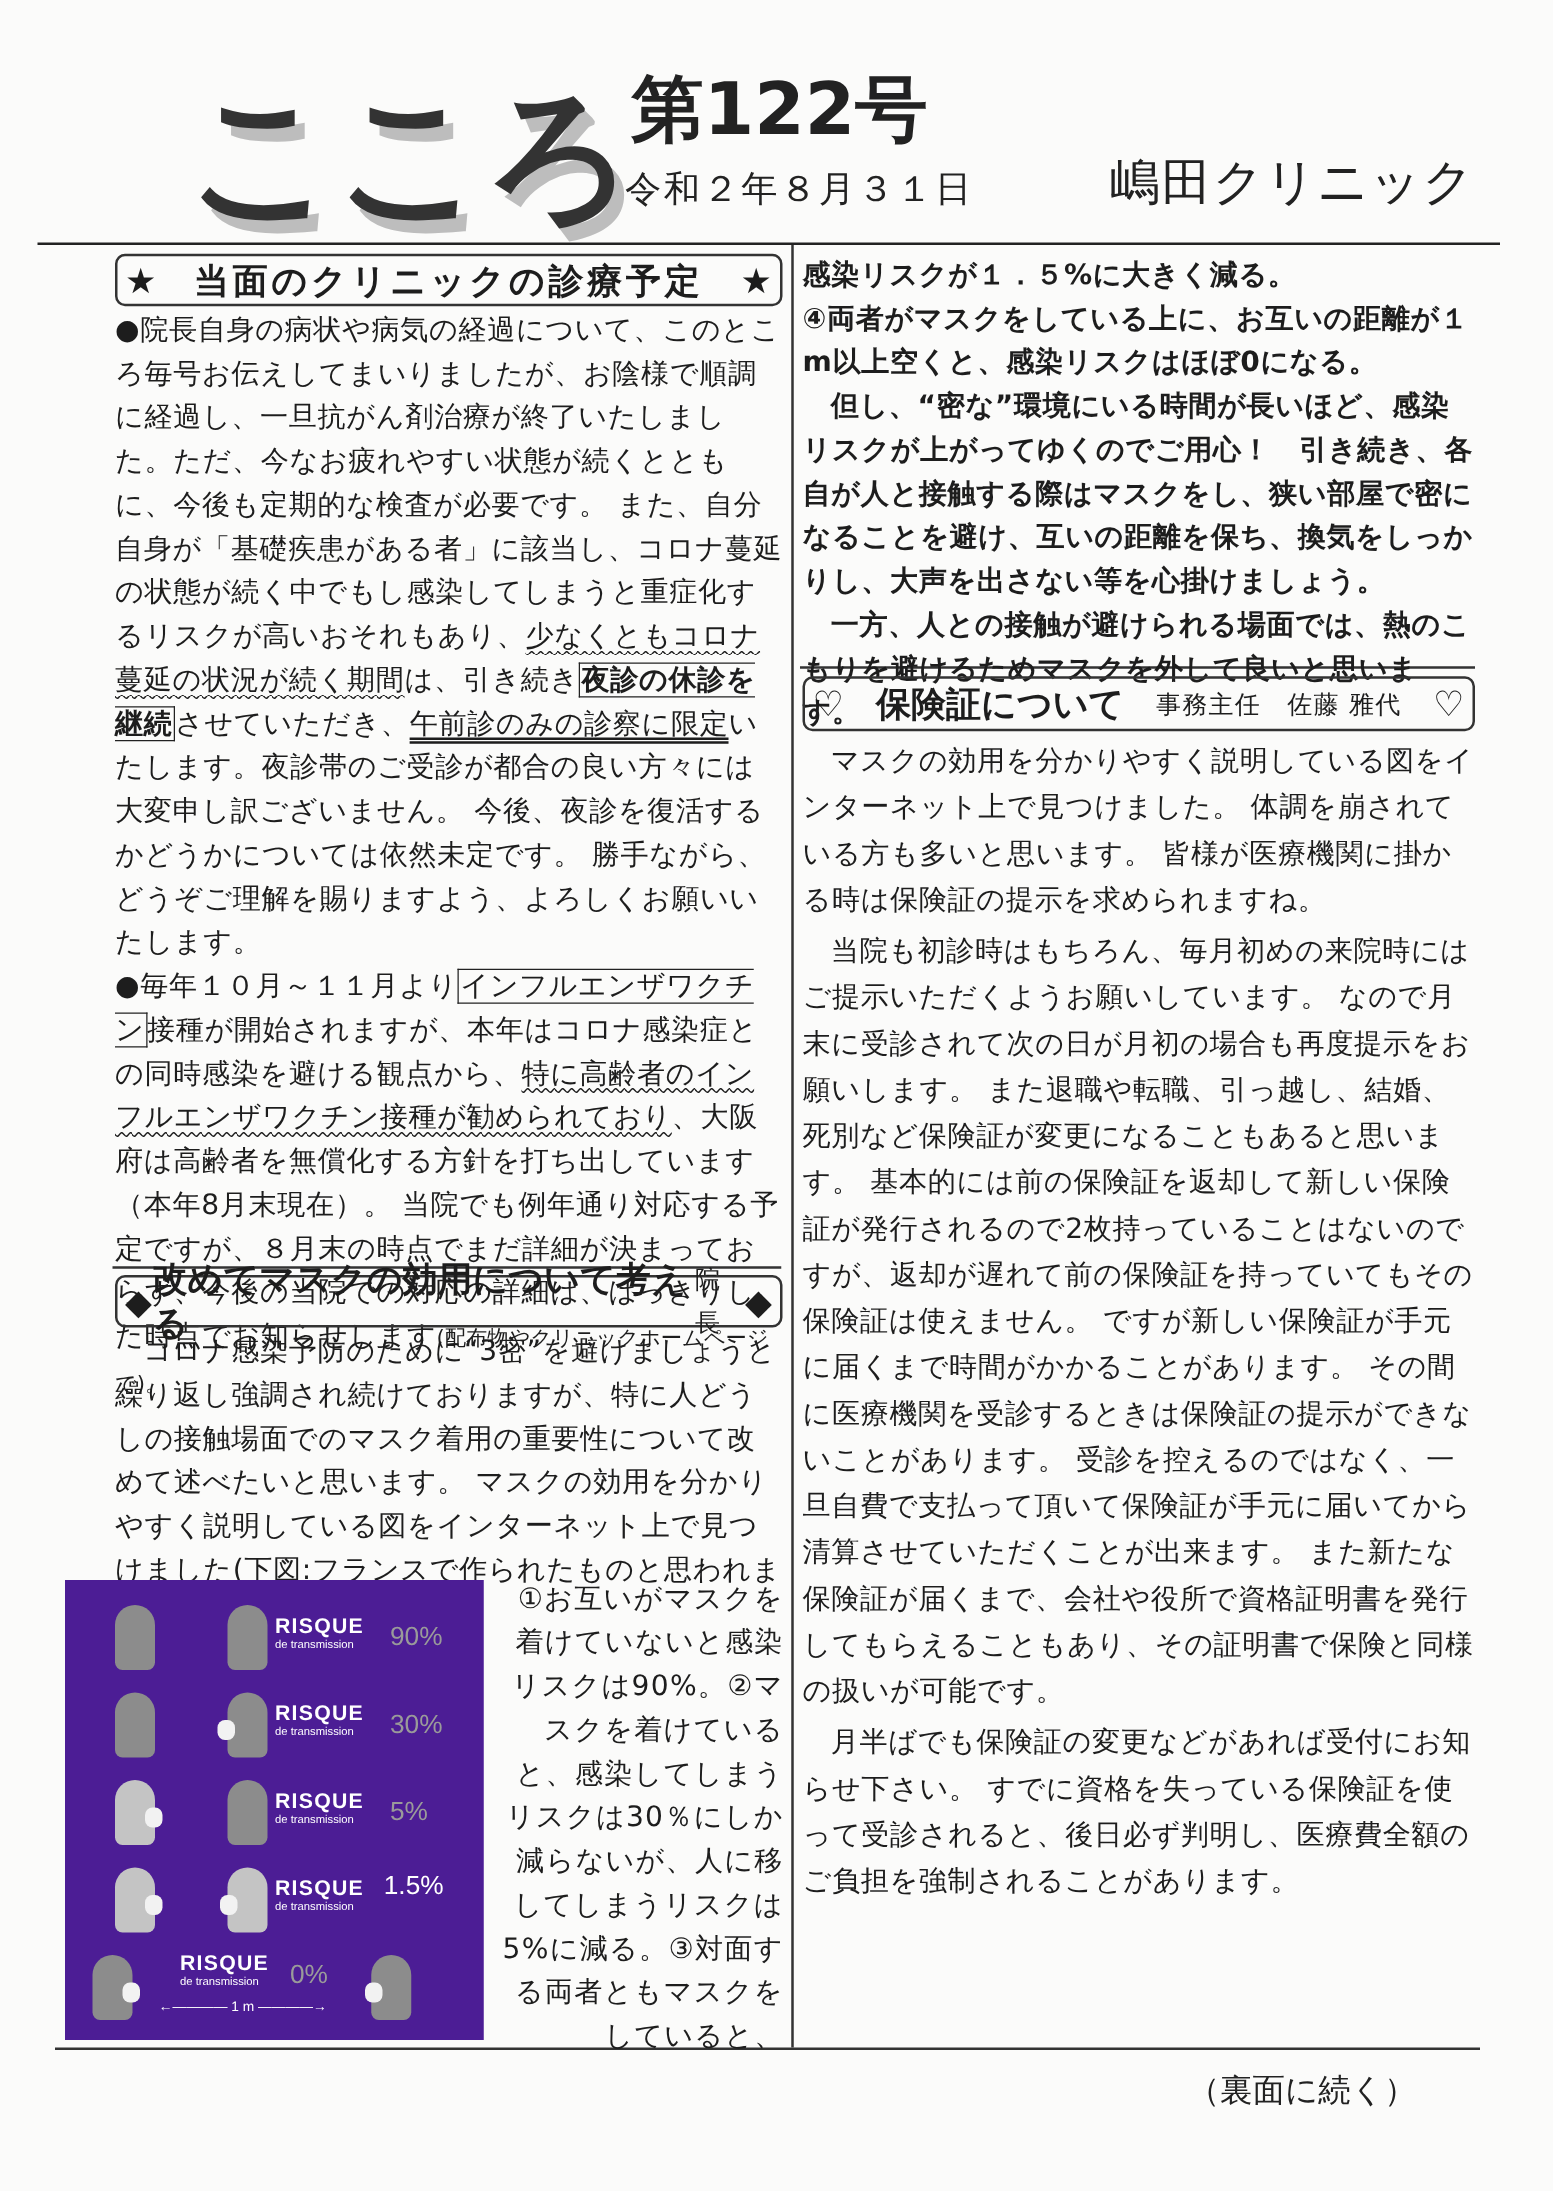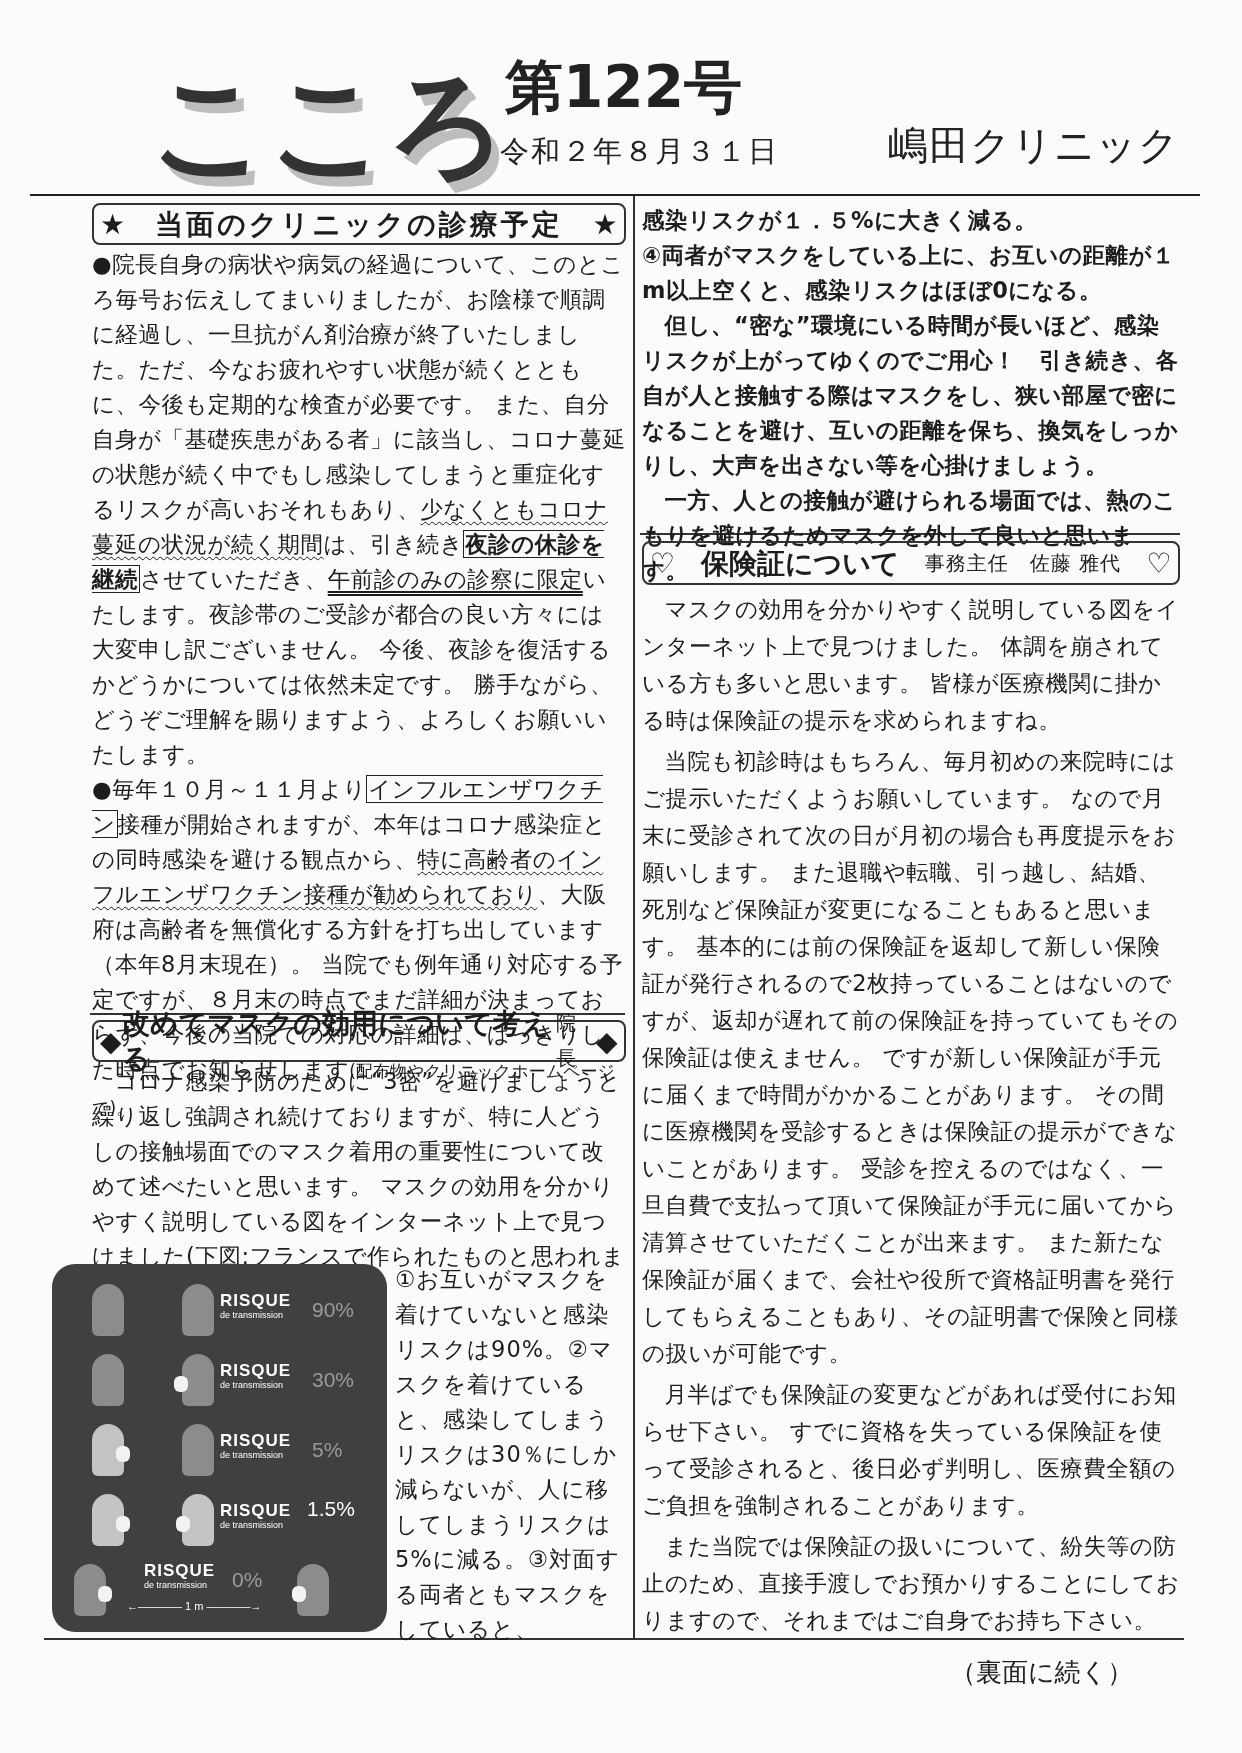--- a/index.html
+++ b/index.html
@@ -33,32 +33,32 @@
   .boxhead .by { font-size:20px; font-weight:normal; letter-spacing:1px; }
 
   .ul { text-decoration:underline; text-decoration-style:wavy; text-decoration-thickness:1px; text-underline-offset:4px; }
   .ul2 { text-decoration:underline; text-decoration-style:double; text-underline-offset:4px;text-align:right; }
   .boxed { border:1.5px solid #222; font-weight:bold; padding:0 1px; }
   .boxed-n { border:1.5px solid #222; padding:0 1px; }
   .small { font-size:17px; letter-spacing:0; }
   .indent { text-indent:1em; }
 
   
-  .infog { left:52px; top:1264px; width:335px; height:368px; background:#404040;border-radius:23px; }
+  .infog { left:52px; top:1264px; width:335px; height:368px; background:#4c1d95; }
   .row { position:absolute; left:0; width:335px; height:70px; }
   .head { position:absolute; width:32px; height:52px; background:#8c8c8c; border-radius:16px 16px 6px 6px; }
   .head.light { background:#c4c4c4; }
   .mask { position:absolute; width:14px; height:16px; background:#f2f2f2; border-radius:6px; }
   .risk { position:absolute; color:#fff; font-family:"Liberation Sans", sans-serif; }
   .risk .t { font-size:17px; font-weight:bold; letter-spacing:1px; display:block; line-height:18px; }
   .risk .s { font-size:9px; display:block; line-height:10px; }
   .pct { position:absolute; color:#9a9a9a; font-family:"Liberation Sans", sans-serif; font-size:21px; }
   .dist { position:absolute; color:#fff; font-size:11px; font-family:"Liberation Sans", sans-serif; }
 
-  .caption { left:395px; top:1262px; width:232px; font-size:22.5px; line-height:35px; letter-spacing:1px; }
+  .caption { left:395px; top:1262px; width:232px; font-size:22.5px; line-height:35px; letter-spacing:1px;text-align:right; }
   .cont { left:950px; top:1655px; font-size:26px; font-family:"DejaVu Serif", serif; color:#222; }
 </style>
 </head>
 <body>
 
 <div class="abs logo">こころ</div>
 <div class="abs issue">第122号</div>
 <div class="abs date">令和２年８月３１日</div>
 <div class="abs clinic">嶋田クリニック</div>
 <div class="abs rule-top"></div>
@@ -154,16 +154,15 @@
 <div class="abs col right" style="top:541px;">
   <div class="boxhead" style="height:44px; margin-bottom:6px;">
     <span class="sym">♡</span>
     <span class="ttl" style="letter-spacing:0;">保険証について</span>
     <span class="by">事務主任　佐藤 雅代</span>
     <span class="sym">♡</span>
   </div>
   <p class="indent" style="line-height:37px;">マスクの効用を分かりやすく説明している図をインターネット上で見つけました。 体調を崩されている方も多いと思います。 皆様が医療機関に掛かる時は保険証の提示を求められますね。</p>
   <p class="indent" style="line-height:37px;margin-top:4px;">当院も初診時はもちろん、毎月初めの来院時にはご提示いただくようお願いしています。 なので月末に受診されて次の日が月初の場合も再度提示をお願いします。 また退職や転職、引っ越し、結婚、死別など保険証が変更になることもあると思います。 基本的には前の保険証を返却して新しい保険証が発行されるので2枚持っていることはないのですが、返却が遅れて前の保険証を持っていてもその保険証は使えません。 ですが新しい保険証が手元に届くまで時間がかかることがあります。 その間に医療機関を受診するときは保険証の提示ができないことがあります。 受診を控えるのではなく、一旦自費で支払って頂いて保険証が手元に届いてから清算させていただくことが出来ます。 また新たな保険証が届くまで、会社や役所で資格証明書を発行してもらえることもあり、その証明書で保険と同様の扱いが可能です。</p>
   <p class="indent" style="line-height:37px;margin-top:4px;">月半ばでも保険証の変更などがあれば受付にお知らせ下さい。 すでに資格を失っている保険証を使って受診されると、後日必ず判明し、医療費全額のご負担を強制されることがあります。</p>
-  <p class="indent" style="line-height:37px;margin-top:4px;">また当院では保険証の扱いについて、紛失等の防止のため、直接手渡しでお預かりすることにしておりますので、それまではご自身でお持ち下さい。</p>
 </div>
 
 <div class="abs cont">（裏面に続く）</div>
 
 </body></html>

